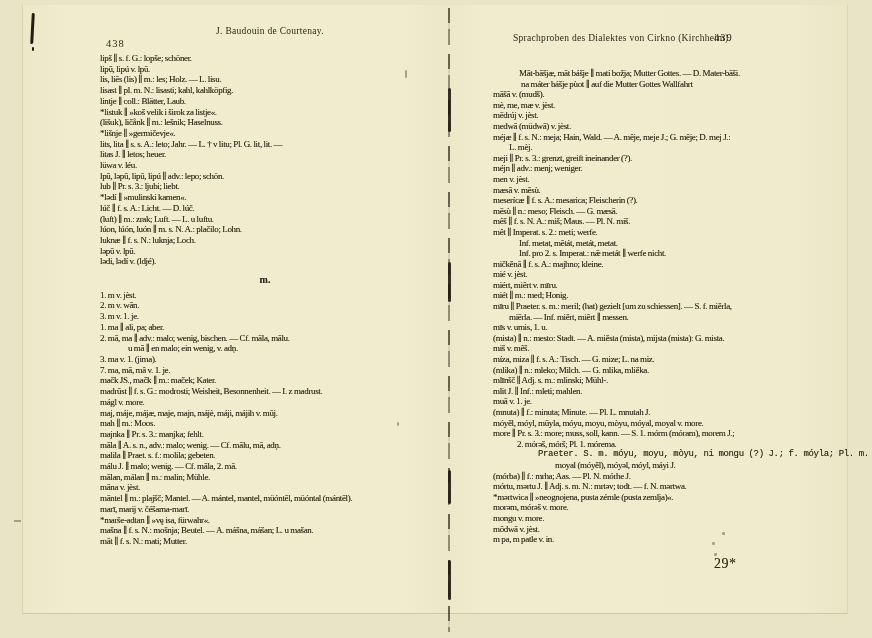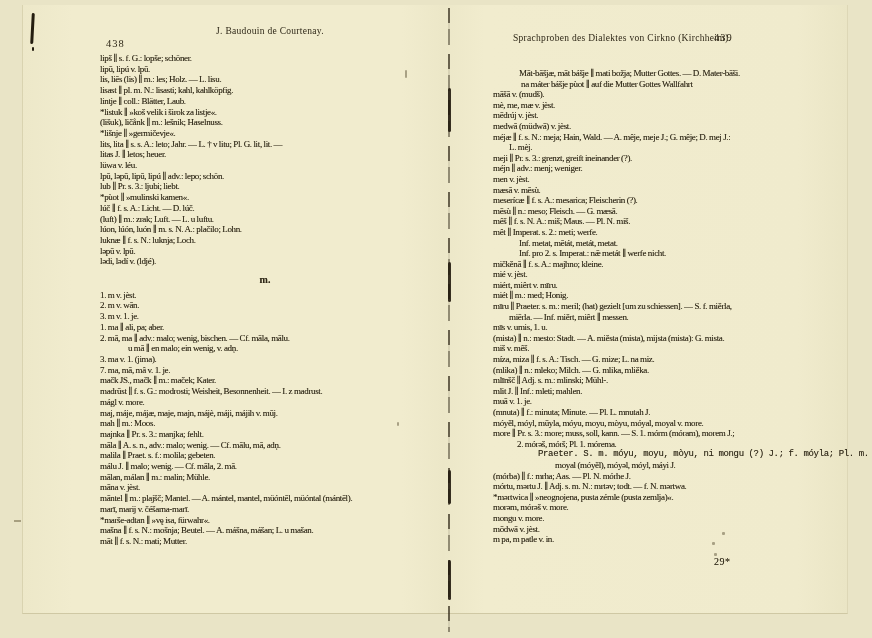--- a/index.html
+++ b/index.html
@@ -41,21 +41,21 @@
   .col{position:absolute;white-space:nowrap;}
   .col-l{left:100px;top:53px;width:345px;}
   .col-r{left:493px;top:68px;width:330px;}
   .tline{font-size:9px;letter-spacing:-0.35px;word-spacing:-0.2px;white-space:nowrap;
          text-shadow:0 0 .4px rgba(46,39,23,.45);}
   .col-l .tline{line-height:10.7px;}
   .col-r .tline{line-height:10.6px;}
   .sechead{font-size:10px;font-weight:bold;text-align:center;width:330px;
            margin-top:8px;margin-bottom:4px;line-height:10.7px;
            text-shadow:0 0 .4px rgba(46,39,23,.45);}
-  .sig{position:absolute;left:714px;top:556px;font-size:10px;letter-spacing:.5px;
+  .sig{position:absolute;left:714px;top:556px;font-size:14px;letter-spacing:.5px;
        text-shadow:0 0 .4px rgba(46,39,23,.45);}
 </style>
 </head>
 <body>
 
 <div class="scan">
 
   <div class="paper"></div>
 
   <div class="fold"></div>
@@ -84,21 +84,21 @@
           <div class="tline">lisast ∥ pl. m. N.: lisasti; kahl, kahlköpfig.</div>
           <div class="tline">lintje ∥ coll.: Blätter, Laub.</div>
           <div class="tline">*listuk ∥ »koš velik i širok za listje«.</div>
           <div class="tline">(lišuk), ličånk ∥ m.: lešnik; Haselnuss.</div>
           <div class="tline">*lišnje ∥ »germičevje«.</div>
           <div class="tline">lits, lita ∥ s. s. A.: leto; Jahr. — L. † v litu; Pl. G. lit, lit. —</div>
           <div class="tline">litas J. ∥ letos; heuer.</div>
           <div class="tline">lüwa v. léu.</div>
           <div class="tline">lpū, ləpū, lipū, lipú ∥ adv.: lepo; schön.</div>
           <div class="tline">lub ∥ Pr. s. 3.: ljubi; liebt.</div>
-          <div class="tline">*pùot ∥ »mulinski kamen«.</div>
+          <div class="tline">*lədí ∥ »mulinski kamen«.</div>
           <div class="tline">lúč ∥ f. s. A.: Licht. — D. lúč.</div>
           <div class="tline">(luft) ∥ m.: zrak; Luft. — L. u luftu.</div>
           <div class="tline">lúon, lúón, luón ∥ m. s. N. A.: plačilo; Lohn.</div>
           <div class="tline">luknæ ∥ f. s. N.: luknja; Loch.</div>
           <div class="tline">ləpū v. lpū.</div>
           <div class="tline">lədi, lədí v. (ldjé).</div>
         </div>
       <div class="sechead">m.</div>
       <div>
           <div class="tline">1. m v. jèst.</div>

